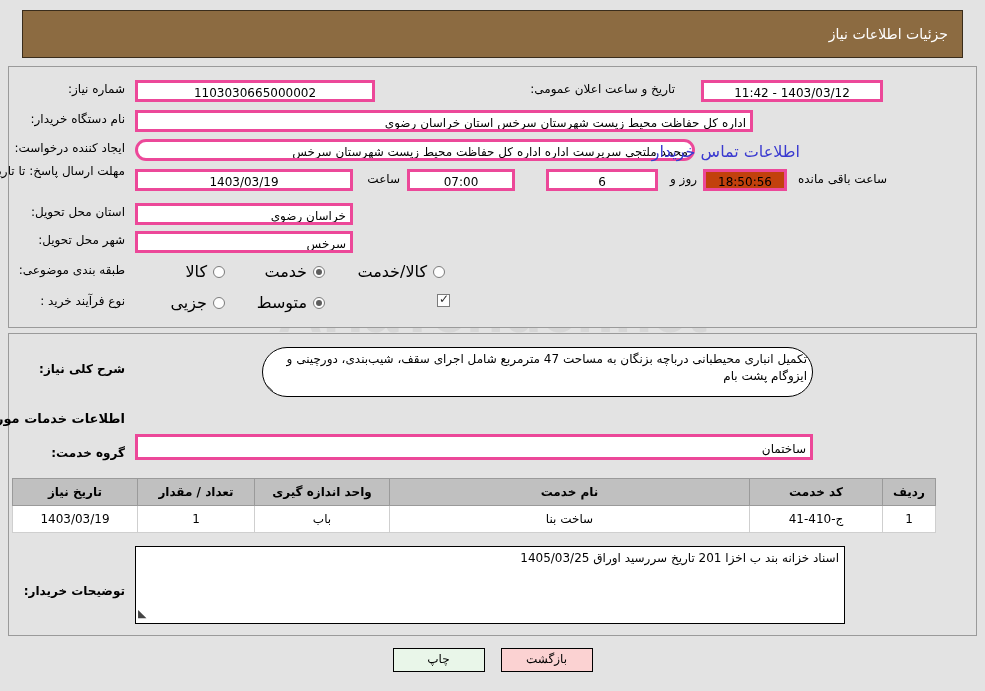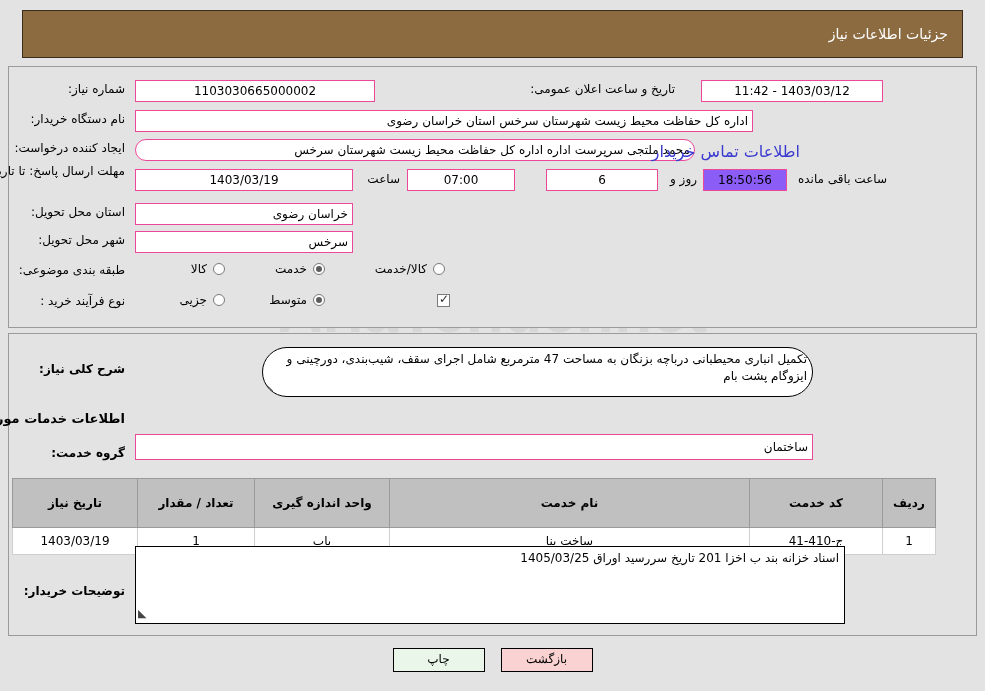--- a/index.html
+++ b/index.html
@@ -112,34 +112,34 @@
   .lbl {
     font-size: 12px;
     color: #000;
     text-align: right;
     white-space: nowrap;
   }
   .lbl-b { font-weight: bold; }
 
   .inp {
     background: #ffffff;
-    border: 1px solid #ec4899;
+    border: 3px solid #ec4899;
     box-sizing: border-box;
     height: 22px;
     line-height: 20px;
     font-size: 12px;
     font-family: "DejaVu Sans", "Liberation Sans", sans-serif;
     padding: 0 4px;
     color: #000;
     text-align: center;
     overflow: hidden;
     white-space: nowrap;
   }
   .inp.rtl-start { text-align: right; direction: rtl; }
-  .inp.beige { background: #8b5cf6; }
+  .inp.beige { background: #c2410c; }
 
   .link {
     color: #3a3ad0;
     font-size: 16px;
     text-decoration: none;
     white-space: nowrap;
     cursor: pointer;
   }
 
   
@@ -161,21 +161,21 @@
     width: 6px; height: 6px;
     border-radius: 50%;
     background: #5d5d5d;
   }
   .radio-item {
     display: flex;
     align-items: center;
     gap: 6px;
     white-space: nowrap;
   }
-  .radio-item .rl { font-size: 12px; }
+  .radio-item .rl { font-size: 16px; }
 
   .checkbox {
     width: 13px;
     height: 13px;
     border: 1px solid #7b7b7b;
     background: #fdfdfd;
     box-sizing: border-box;
     display: inline-block;
     position: relative;
     vertical-align: middle;
@@ -229,21 +229,21 @@
     background: #fff;
   }
   table.items th {
     background: #c0c0c0;
     border: 1px solid #9a9a9a;
     font-size: 12px;
     font-weight: bold;
     height: 26px;
     color: #000;
     text-align: center;
-    padding: 11px 2px;
+    padding: 0 2px;
   }
   table.items td {
     background: #ffffff;
     border: 1px solid #cfcfcf;
     font-size: 12px;
     height: 26px;
     text-align: center;
     color: #000;
     padding: 0 2px;
   }

